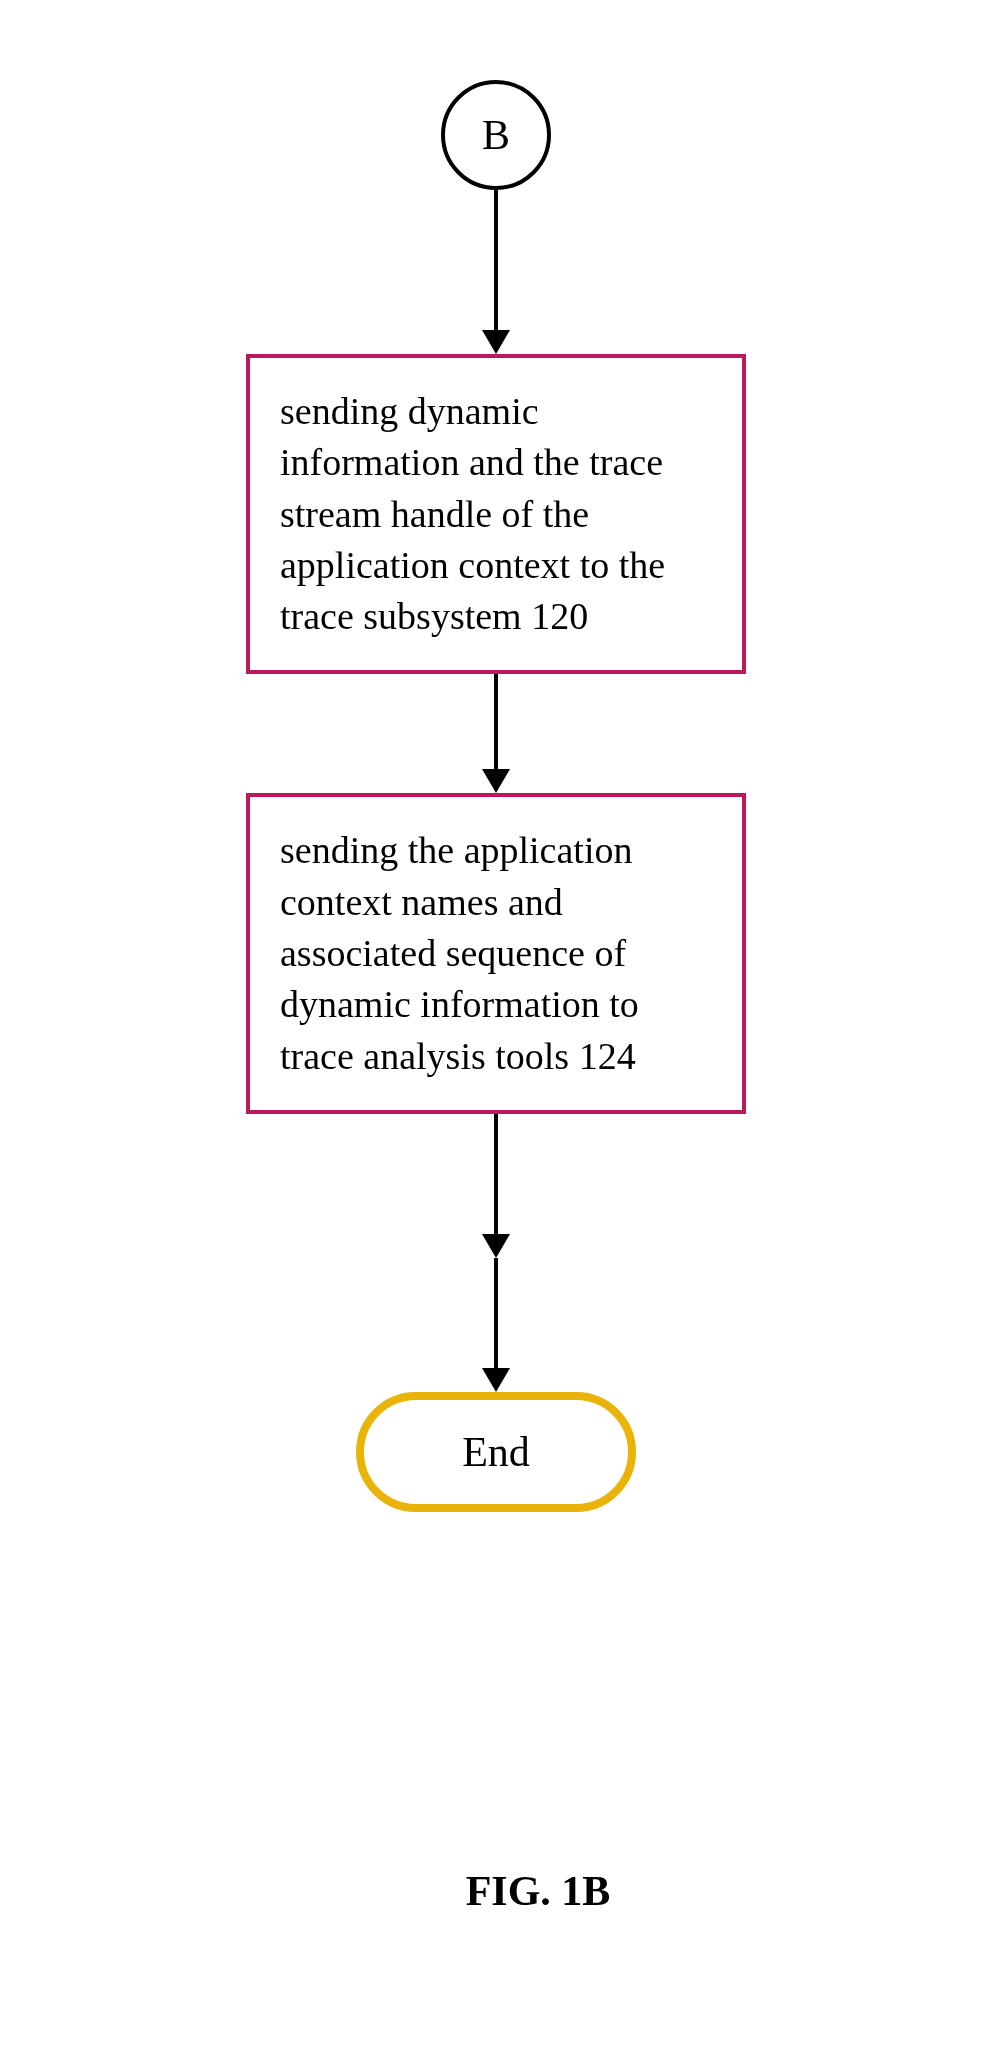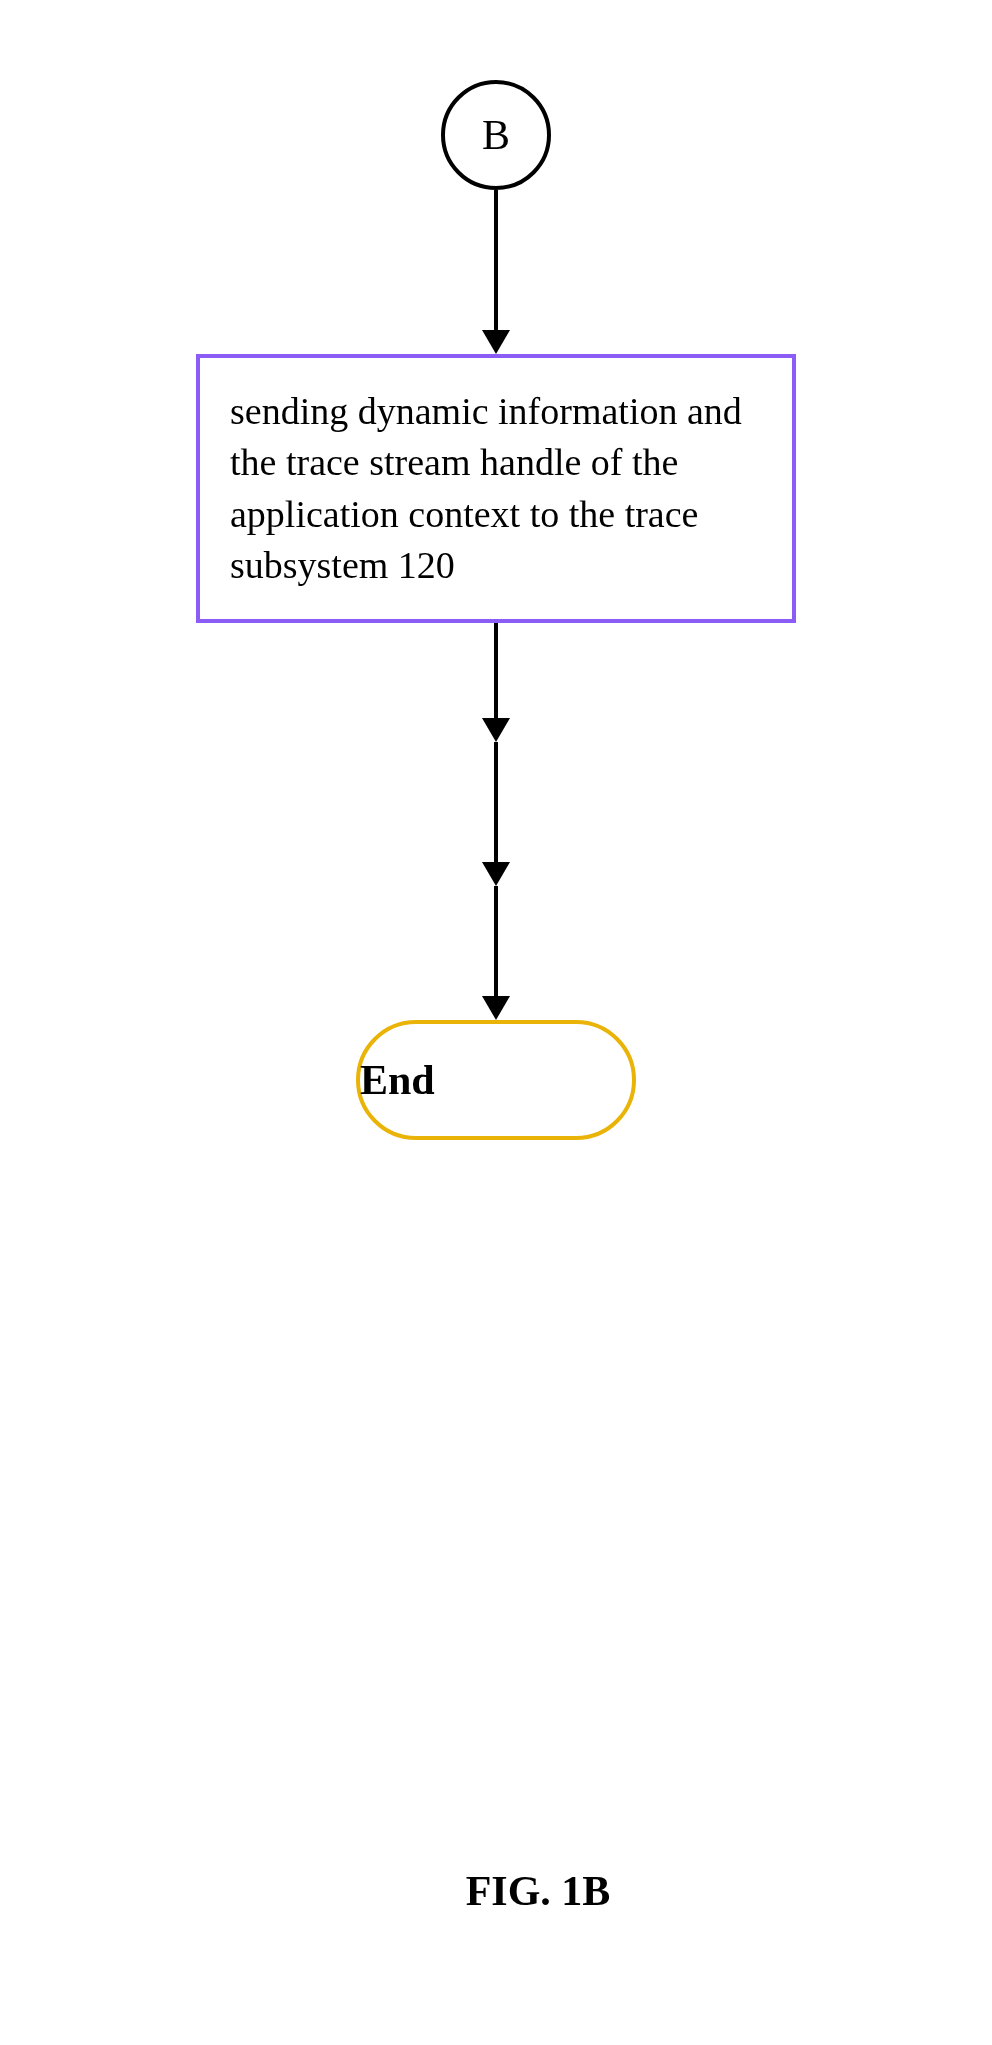--- a/index.html
+++ b/index.html
@@ -25,38 +25,38 @@
       height: 110px;
       border: 4px solid black;
       border-radius: 50%;
       display: flex;
       align-items: center;
       justify-content: center;
       font-size: 42px;
       background: white;
     }
     .process-box {
-      width: 600px;
-      border: 4px solid #8b5cf6;
+      width: 500px;
+      border: 4px solid #be185d;
       padding: 28px 30px;
       font-size: 38px;
       line-height: 1.35;
       background: white;
       text-align: left;
     }
     .terminator {
       width: 280px;
       height: 120px;
-      border: 4px solid #eab308;
+      border: 8px solid #eab308;
       border-radius: 60px;
       display: flex;
       align-items: center;
+      justify-content: center;
       font-size: 42px;
       background: white;
-      font-weight: bold;
     }
     .arrow {
       display: flex;
       flex-direction: column;
       align-items: center;
     }
     .arrow-line {
       width: 4px;
       background: black;
     }
@@ -94,20 +94,23 @@
 
   <div class="process-box">
     <span>sending dynamic information and the trace stream handle of the application context to the trace subsystem 120</span>
   </div>
 
   <div class="arrow">
     <div class="arrow-line" style="height: 95px;"></div>
     <div class="arrow-head"></div>
   </div>
 
+  <div class="process-box">
+    <span>sending the application context names and associated sequence of dynamic information to trace analysis tools 124</span>
+  </div>
 
   <div class="arrow">
     <div class="arrow-line" style="height: 120px;"></div>
     <div class="arrow-head"></div>
   </div>
 
 
   <div class="arrow">
     <div class="arrow-line" style="height: 110px;"></div>
     <div class="arrow-head"></div>

